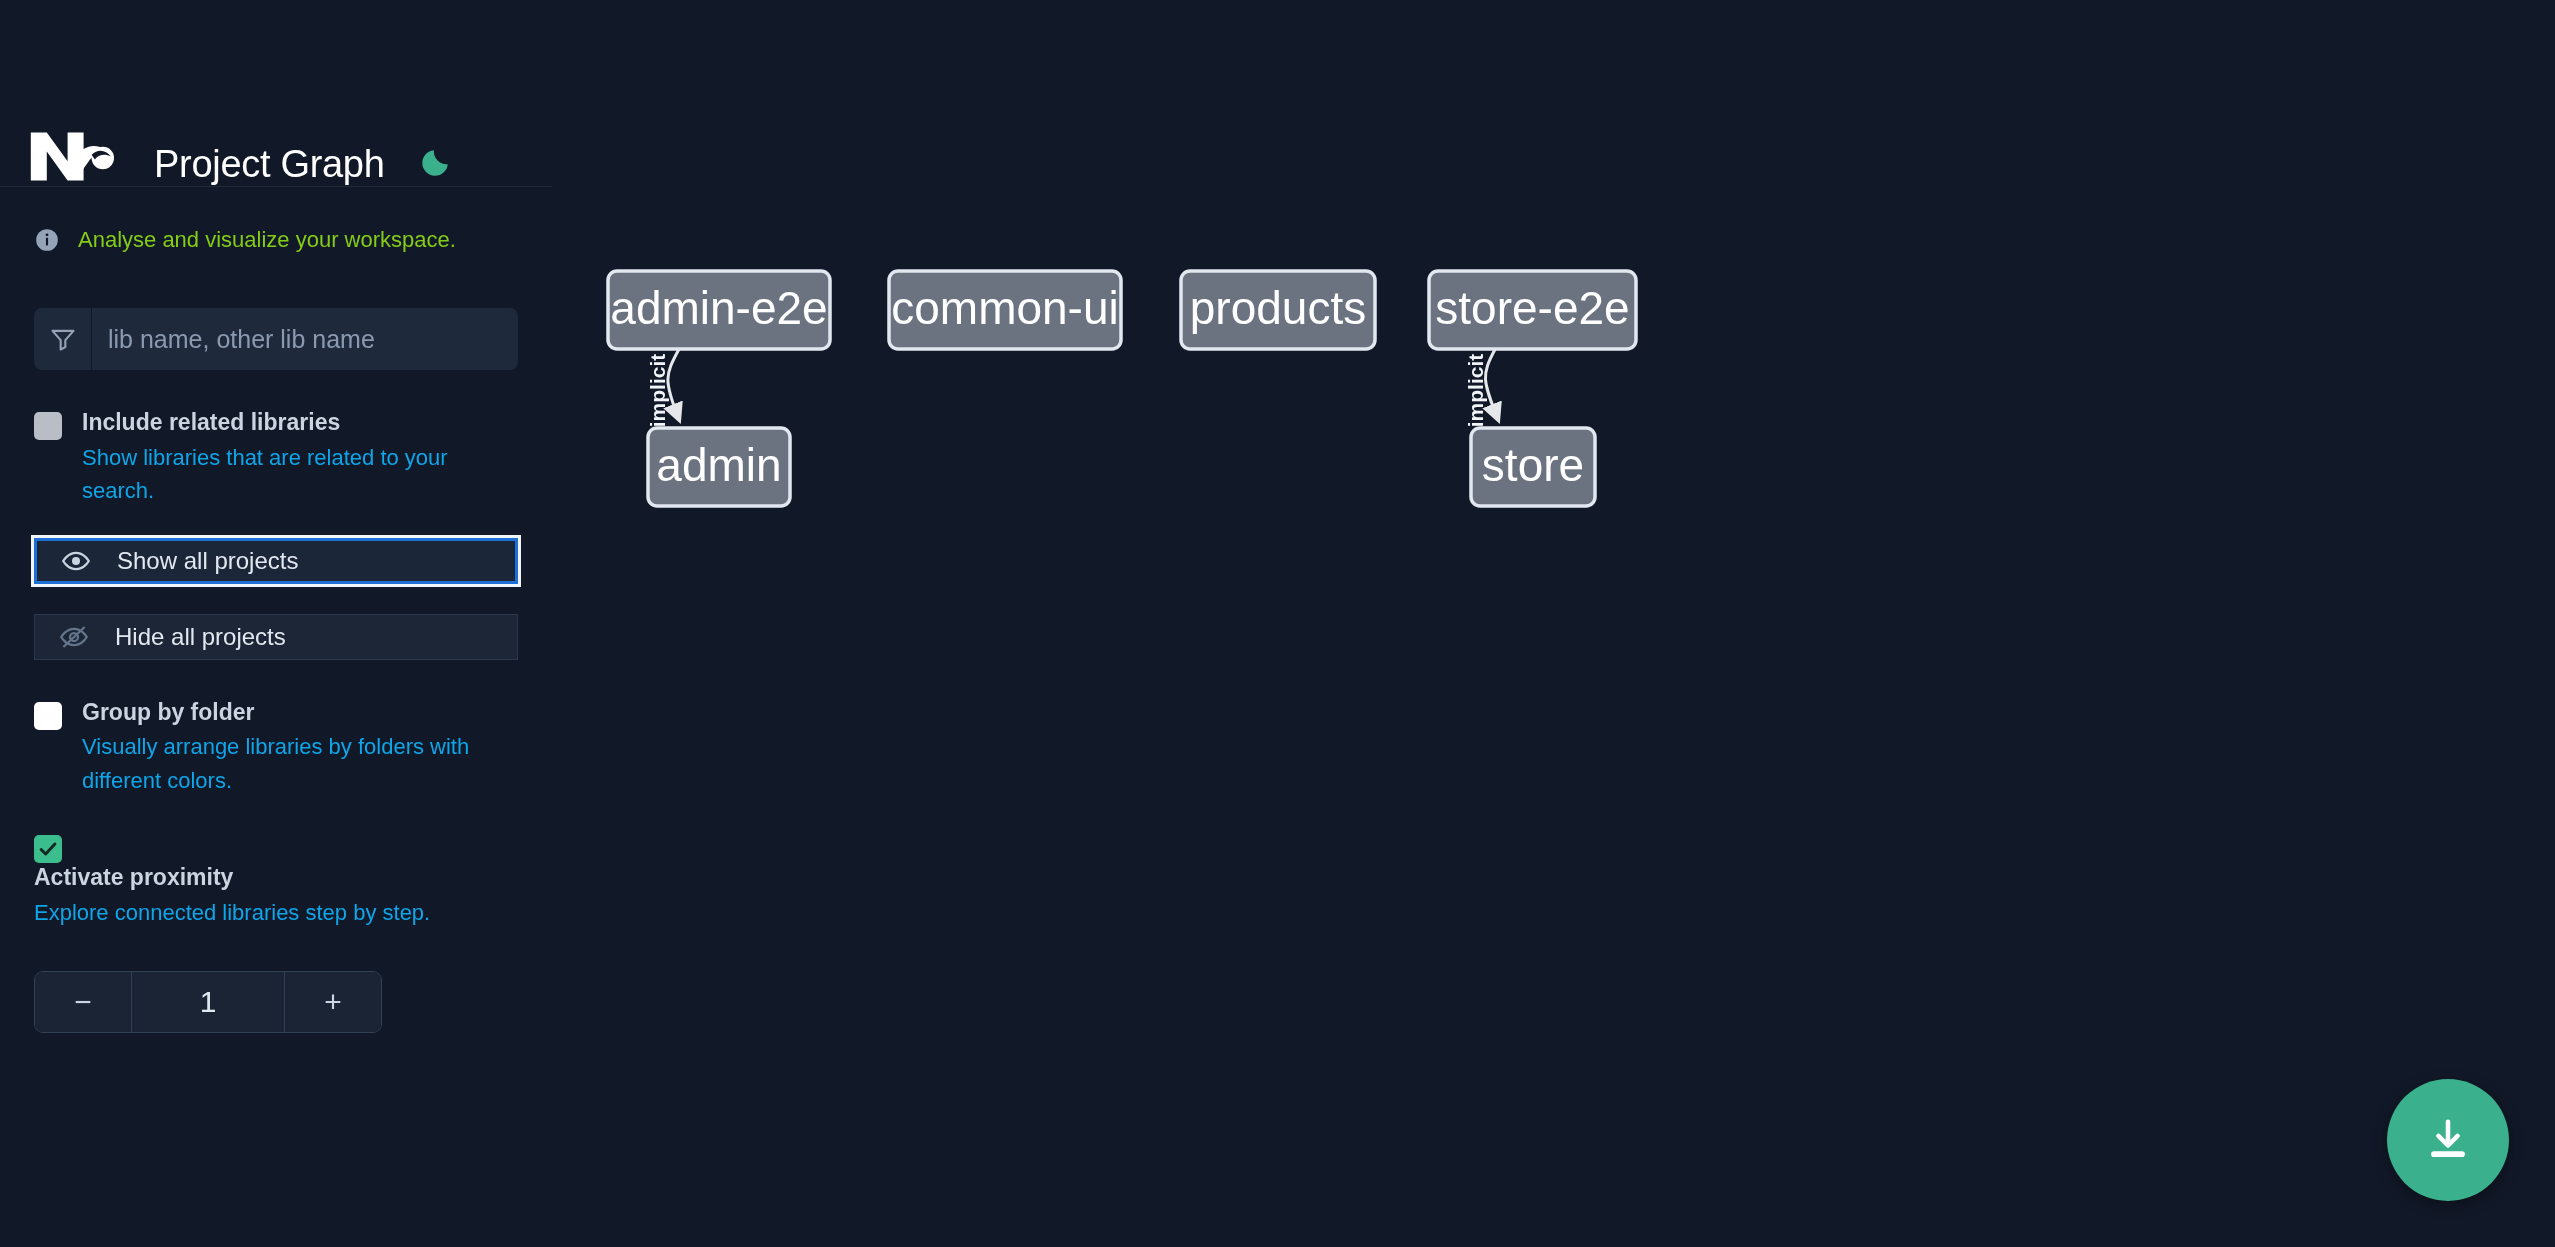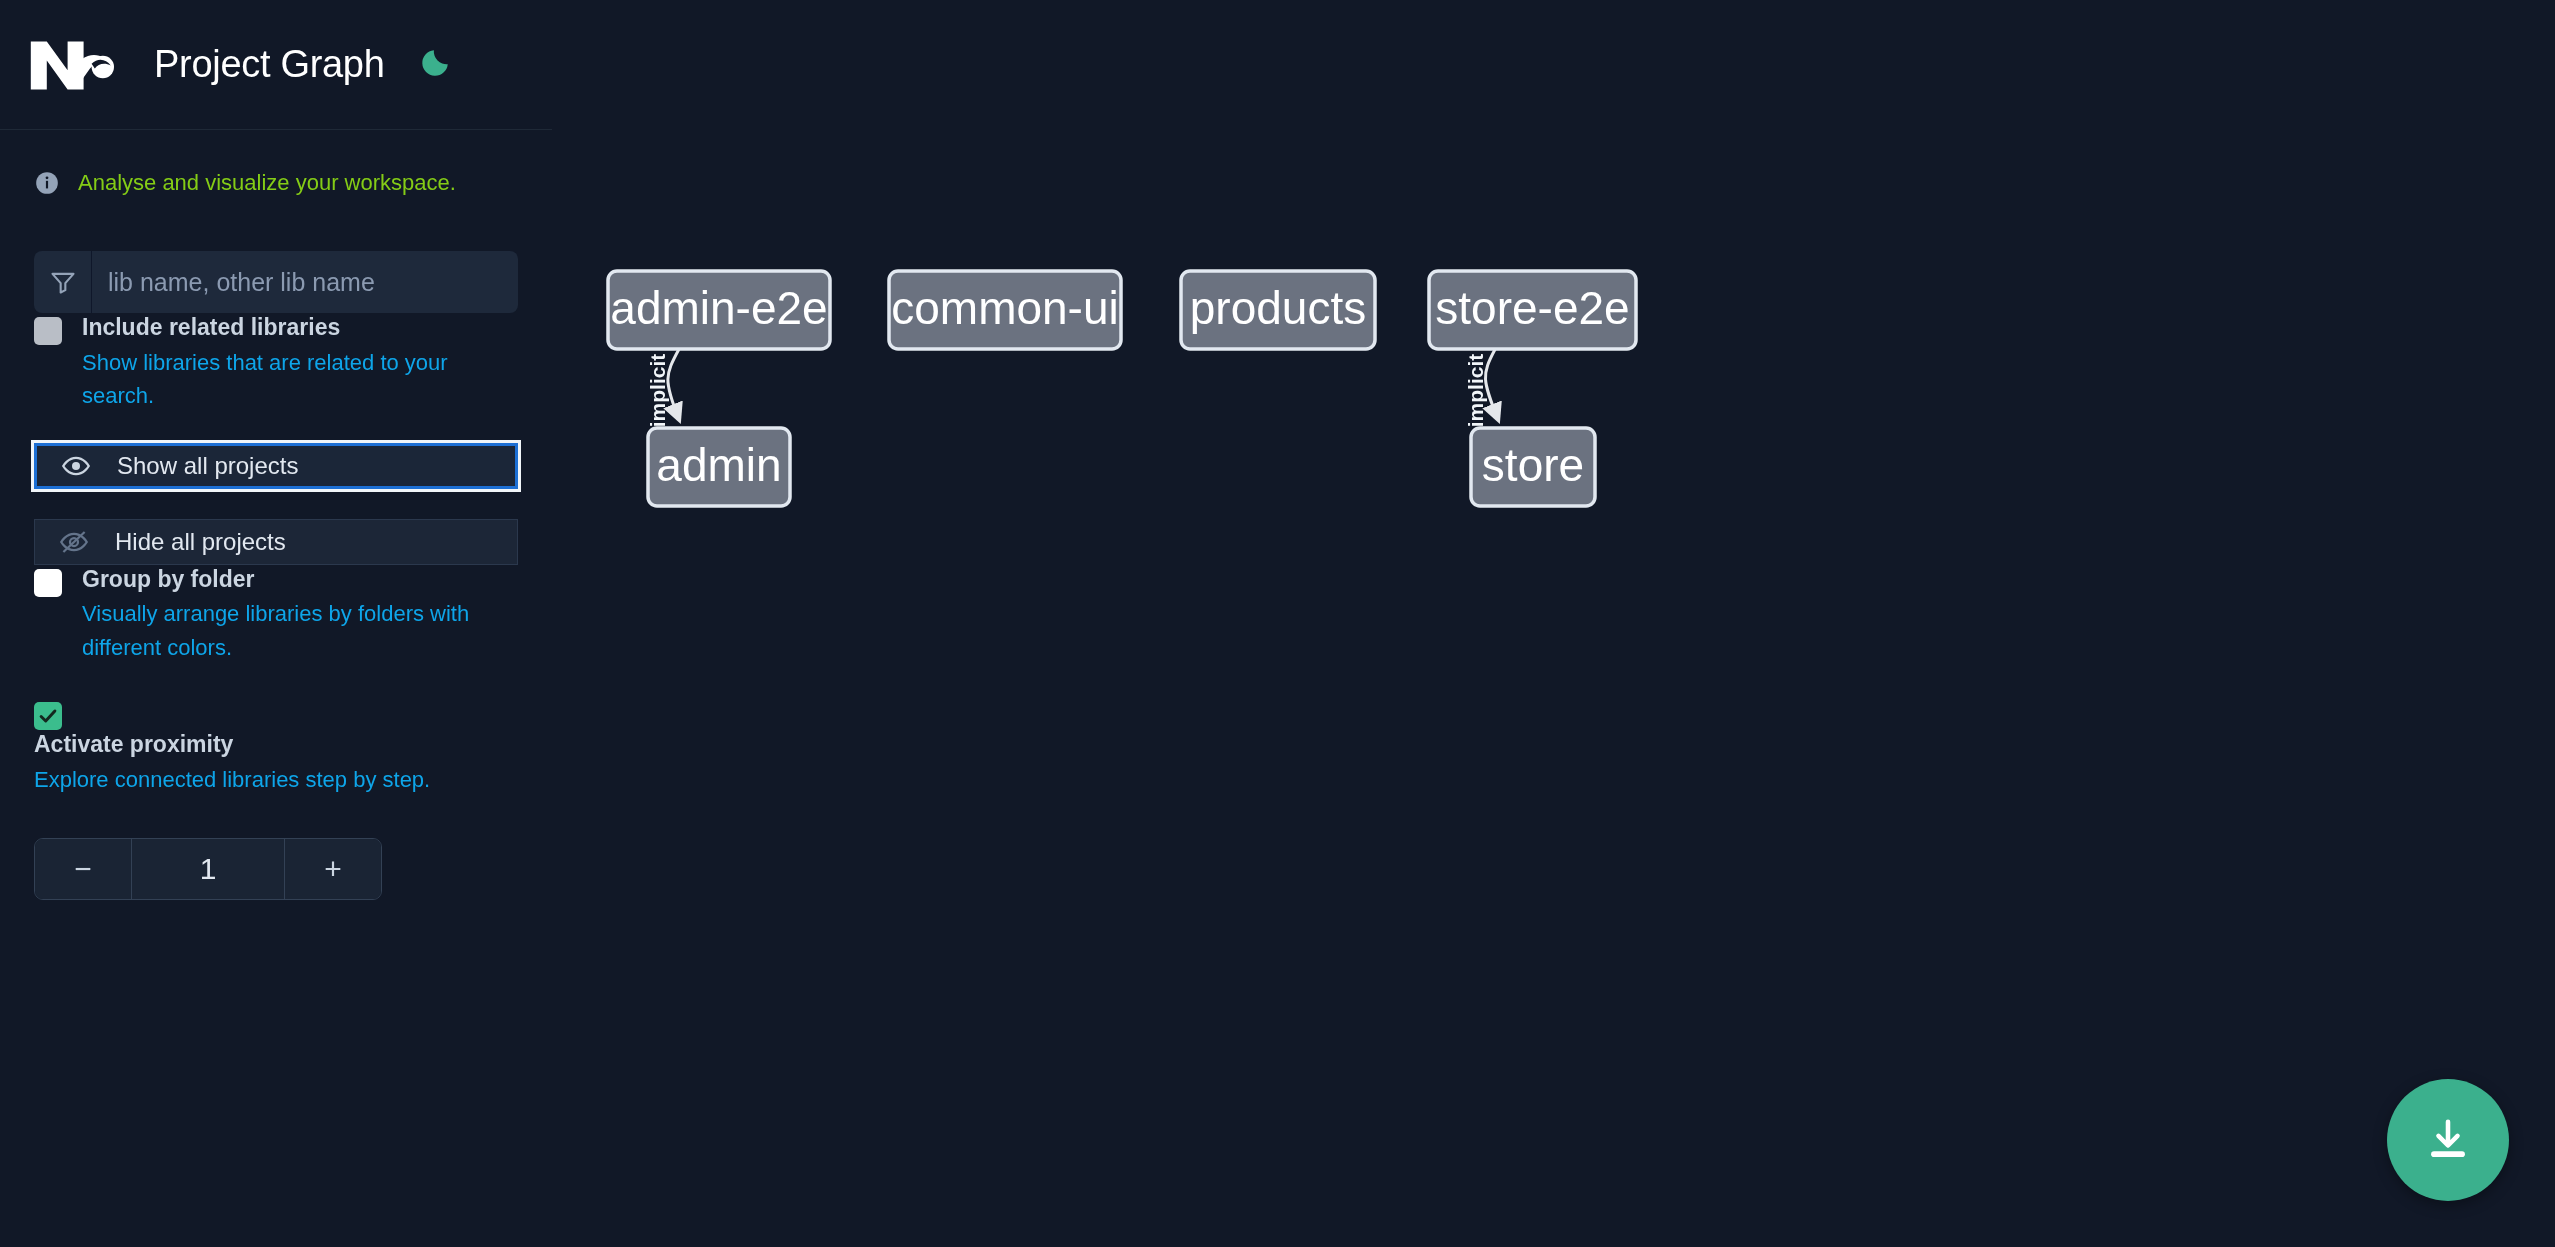--- a/index.html
+++ b/index.html
@@ -14,22 +14,22 @@
 
   
   .sidebar {
     position: relative;
     width: 552px; height: 1247px;
     background: #111827;
     flex: 0 0 552px;
     overflow: hidden;
   }
   .sidebar-header {
-    height: 130px;
-    display: flex; align-items: center;
+    height: 187px;
+    display: flex; align-items: flex-end;
     padding: 0 0 0 26px;
     border-bottom: 1px solid #1f2937;
   }
   .nx-logo { width: 96px; height: 60px; flex: 0 0 96px; }
   .app-title {
     margin-left: 32px;
     font-size: 38px; font-weight: 400;
     color: #ffffff; letter-spacing: -0.3px;
     white-space: nowrap;
   }
@@ -60,21 +60,21 @@
     width: 58px; display: flex; align-items: center; justify-content: center;
     border-right: 1px solid #0f172a;
   }
   .search-input {
     flex: 1; border: none; outline: none; background: transparent;
     color: #e2e8f0; font-size: 25px; padding: 4px 16px;
     font-family: "Liberation Sans", sans-serif;
   }
   .search-input::placeholder { color: #8b9ab1; }
 
-  .opt-row { display: flex; }
+  .opt-row { display: flex; margin-top: 38px; }
   .opt-row.tight { margin-top: 34px; flex-direction: column; }
   .cbx {
     flex: 0 0 28px; width: 28px; height: 28px;
     margin-top: 4px; margin-right: 20px;
     border-radius: 5px; cursor: pointer;
     display: flex; align-items: center; justify-content: center;
   }
   .cbx.disabled { background: #b9bec6; }
   .cbx.unchecked { background: #ffffff; }
   .cbx.checked { background: #3bbd8d; }

